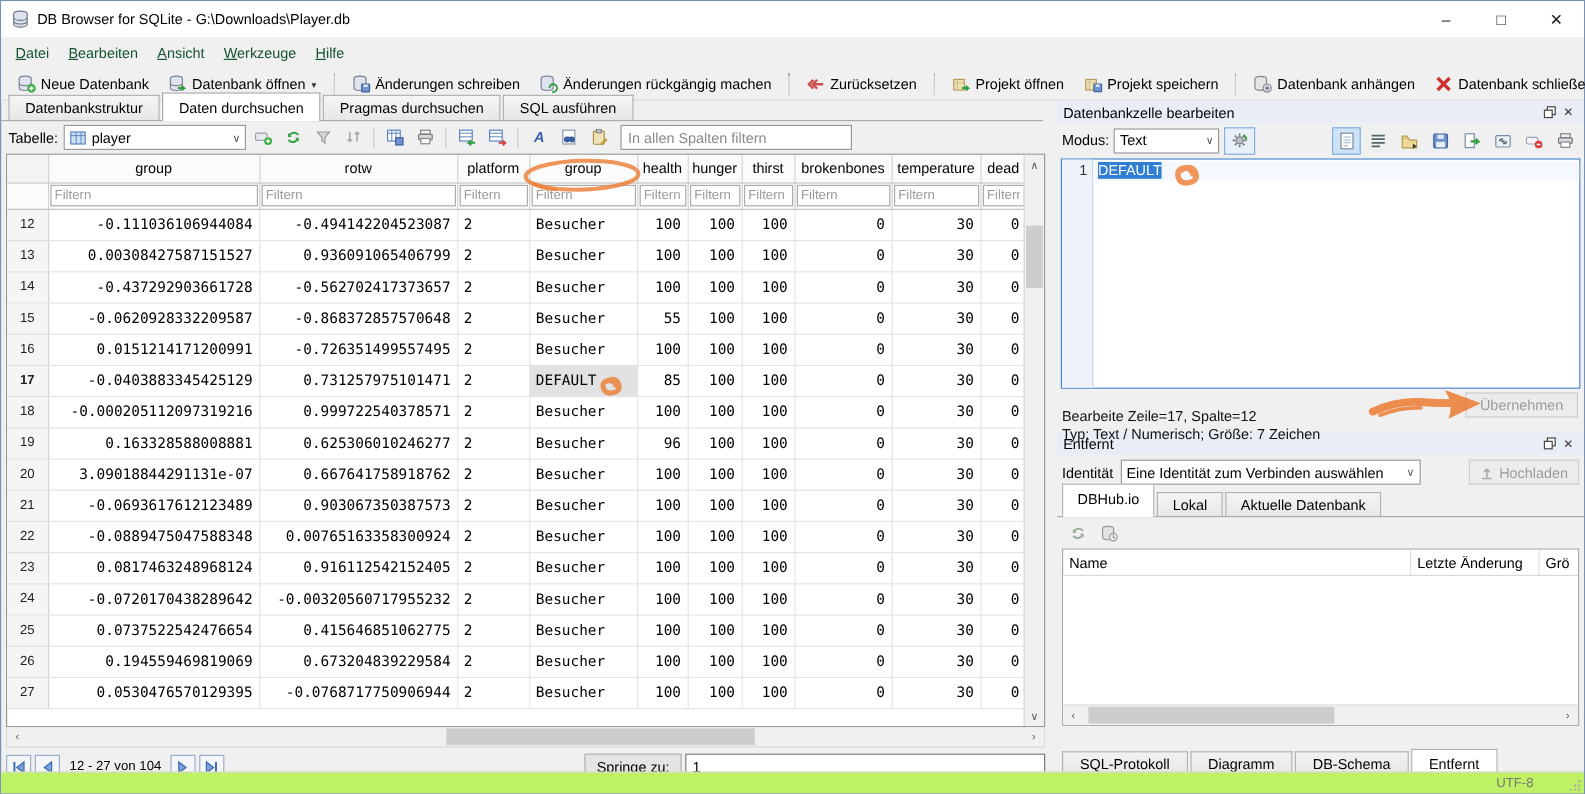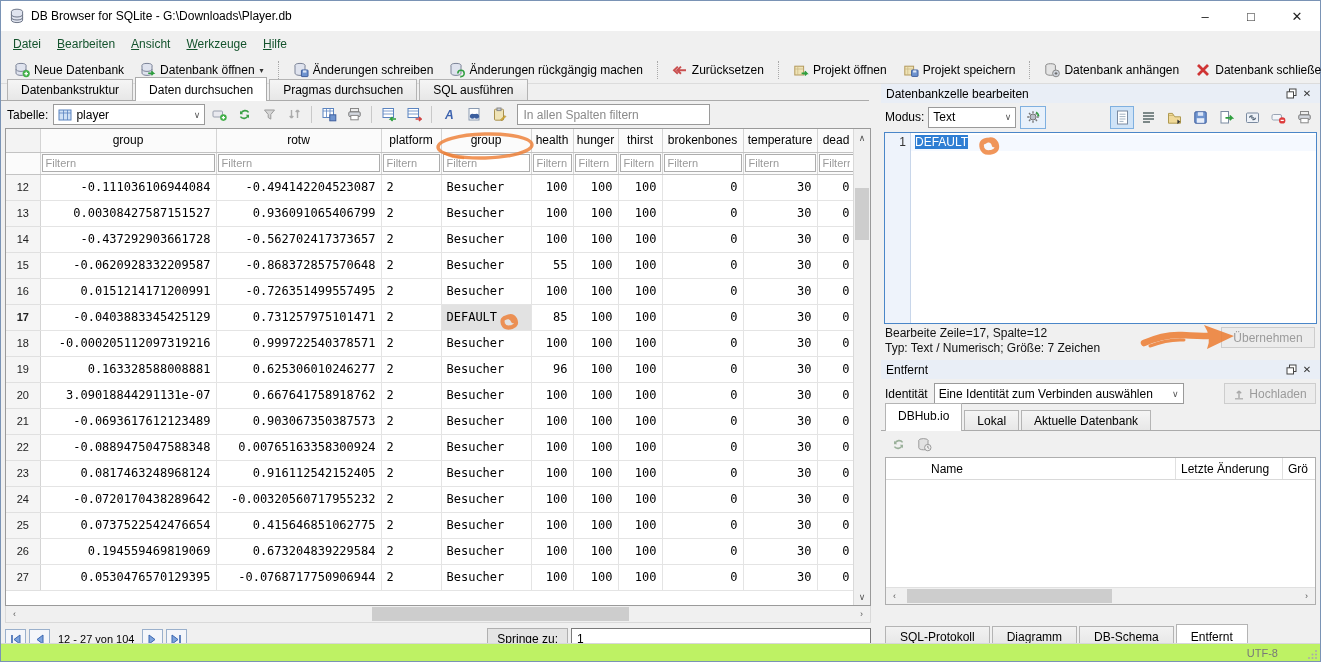--- a/index.html
+++ b/index.html
@@ -91,37 +91,37 @@
   .cellbar { margin-left:auto; display:flex; gap:2px; }
   .cb { width:24px; height:23px; display:flex; align-items:center; justify-content:center; border:1px solid transparent; background:transparent; }
   .cb.active { background:#cfe3f7; border-color:#7fb0e0; }
 
   .editor { margin:1px 3px 0; height:192px; border:1px solid #4a86c8; background:#fff; display:flex; flex:0 0 auto; font-family:"DejaVu Sans Mono",monospace; font-size:12px; }
   .gutter { width:26px; background:#eef3fb; border-right:1px solid #c8d6ea; text-align:right; padding:2px 4px 0 0; color:#333; flex:0 0 auto; }
   .ed-body { flex:1; padding-top:2px; }
   .ed-line { background:#f5f9ff; padding-left:4px; height:16px; }
   .ed-sel { background:#2f7ed3; color:#fff; }
 
-  .cell-status { height:36px; position:relative; padding:2px 4px; font-size:12px; line-height:15px; color:#111; flex:0 0 auto; }
+  .cell-status { height:36px; position:relative; padding:16px 4px; font-size:12px; line-height:15px; color:#111; flex:0 0 auto; }
   .apply-btn { position:absolute; right:5px; top:3px; width:94px; height:21px; background:#ececec; border:1px solid #cdcdcd; color:#9b9b9b; font-size:12px; }
 
   .identity-row { height:29px; display:flex; align-items:center; gap:6px; padding:0 4px; flex:0 0 auto; }
   .identity-row .lbl { font-size:12px; }
   .id-combo { width:250px; height:21px; }
   .upload-btn { margin-left:auto; width:92px; height:21px; background:#ececec; border:1px solid #cdcdcd; color:#9b9b9b; font-size:12px; display:flex; align-items:center; justify-content:center; gap:4px; }
 
   .remote-tabs { display:flex; align-items:flex-end; height:23px; padding-left:4px; border-bottom:1px solid #ababab; flex:0 0 auto; }
   .rtab { font-size:12px; padding:3px 12px 4px; border:1px solid #b4b4b4; border-bottom:none; background:linear-gradient(#f5f5f5,#e7e7e7); margin-right:2px; height:20px; }
   .rtab.active { background:#fff; height:28px; padding-top:5px; margin-bottom:-1px; }
   .remote-toolbar { height:26px; display:flex; align-items:center; gap:4px; padding-left:6px; flex:0 0 auto; }
 
   .listing { margin:0 4px; border:1px solid #aeaeae; background:#fff; height:148px; display:flex; flex-direction:column; flex:0 0 auto; }
   .listing-hdr { display:flex; height:22px; border-bottom:1px solid #d9d9d9; font-size:12px; align-items:center; flex:0 0 auto; }
   .lh { padding:0 5px; border-right:1px solid #e0e0e0; height:100%; display:flex; align-items:center; }
-  .lh.name { flex:1;margin-left:40px; }
+  .lh.name { flex:1; }
   .lh.changed { width:107px; }
   .lh.size { width:32px; border-right:none; }
   .listing-body { flex:1; background:#fff; }
   .listing .hscroll { margin:0; width:100%; border:none; border-top:1px solid #e0e0e0; }
 
   .bottom-tabs { display:flex; align-items:flex-end; height:25px; padding-left:4px; margin-top:18px; border-bottom:1px solid #c9c9c9; flex:0 0 auto; }
   .btab { font-size:12px; padding:3px 14px 4px; border:1px solid #b4b4b4; border-bottom:none; background:linear-gradient(#f2f2f2,#e5e5e5); margin-right:2px; height:21px; }
   .btab.active { background:#fff; height:24px; padding-top:5px; margin-bottom:-1px; }
 
   

